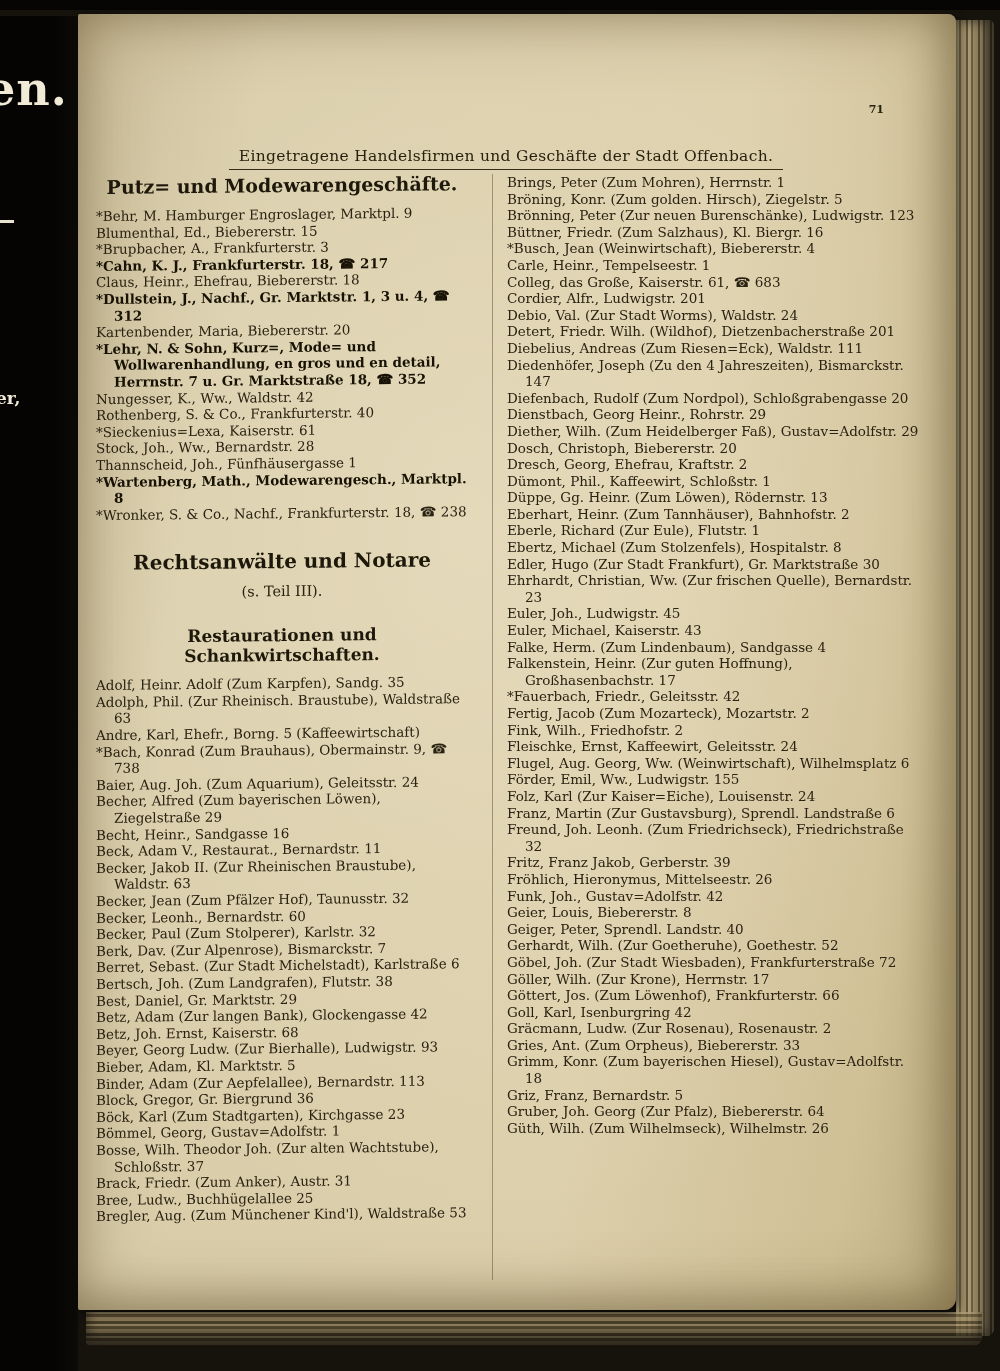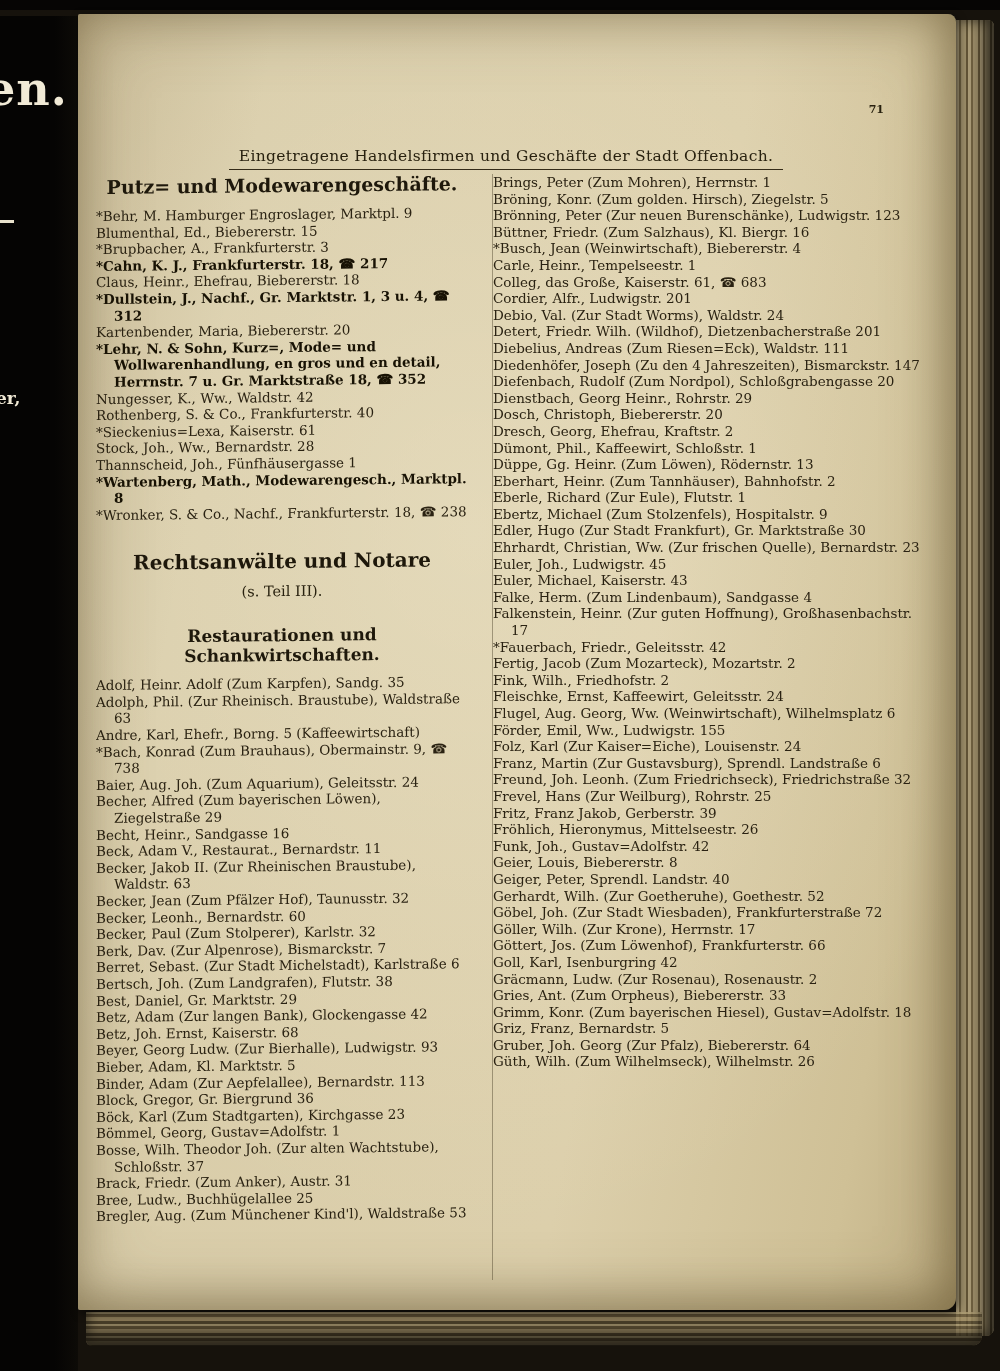--- a/index.html
+++ b/index.html
@@ -46,21 +46,21 @@
     display:inline-block;font-size:15.5px;letter-spacing:.3px;
     border-bottom:1.5px solid #342b18;padding:0 10px 4px;margin-top:45px;
   }
   .page-number{position:absolute;right:32px;top:1px;font-size:11px;font-weight:700;}
   .columns{
     position:absolute;top:130px;left:18px;right:32px;bottom:30px;
     display:flex;gap:24px;overflow:hidden;margin-top:30px;
   }
   .col-left{width:372px;flex:0 0 372px;transform:skewY(-0.6deg);transform-origin:left top;overflow:hidden;}
   .col-right{
-    flex:1;border-left:1px solid rgba(58,47,26,.4);padding-left:0;overflow:hidden;
+    flex:1;border-left:1px solid rgba(58,47,26,.4);padding-left:14px;overflow:hidden;
   }
   .section-title{
     text-align:center;font-weight:700;font-size:19px;color:#1e180b;
     margin:2px 0 10px;
   }
   .section-title.mid{margin-top:28px;font-size:20px;}
   .subnote{text-align:center;font-size:14.5px;margin:6px 0 26px;}
   .section-title.rest{font-size:17px;margin:0 0 10px;}
   .entry{
     font-size:13.5px;line-height:16.6px;
@@ -158,43 +158,43 @@
             <div class="entry">*Busch, Jean (Weinwirtschaft), Biebererstr. 4</div>
             <div class="entry">Carle, Heinr., Tempelseestr. 1</div>
             <div class="entry">Colleg, das Große, Kaiserstr. 61, ☎ 683</div>
             <div class="entry">Cordier, Alfr., Ludwigstr. 201</div>
             <div class="entry">Debio, Val. (Zur Stadt Worms), Waldstr. 24</div>
             <div class="entry">Detert, Friedr. Wilh. (Wildhof), Dietzenbacherstraße 201</div>
             <div class="entry">Diebelius, Andreas (Zum Riesen=Eck), Waldstr. 111</div>
             <div class="entry">Diedenhöfer, Joseph (Zu den 4 Jahreszeiten), Bismarckstr. 147</div>
             <div class="entry">Diefenbach, Rudolf (Zum Nordpol), Schloßgrabengasse 20</div>
             <div class="entry">Dienstbach, Georg Heinr., Rohrstr. 29</div>
+            <div class="entry">Diether, Wilh. (Zum Heidelberger Faß), Gustav=Adolfstr. 29</div>
             <div class="entry">Dosch, Christoph, Biebererstr. 20</div>
             <div class="entry">Dresch, Georg, Ehefrau, Kraftstr. 2</div>
             <div class="entry">Dümont, Phil., Kaffeewirt, Schloßstr. 1</div>
             <div class="entry">Düppe, Gg. Heinr. (Zum Löwen), Rödernstr. 13</div>
             <div class="entry">Eberhart, Heinr. (Zum Tannhäuser), Bahnhofstr. 2</div>
             <div class="entry">Eberle, Richard (Zur Eule), Flutstr. 1</div>
-            <div class="entry">Ebertz, Michael (Zum Stolzenfels), Hospitalstr. 9</div>
+            <div class="entry">Ebertz, Michael (Zum Stolzenfels), Hospitalstr. 8</div>
             <div class="entry">Edler, Hugo (Zur Stadt Frankfurt), Gr. Marktstraße 30</div>
             <div class="entry">Ehrhardt, Christian, Ww. (Zur frischen Quelle), Bernardstr. 23</div>
             <div class="entry">Euler, Joh., Ludwigstr. 45</div>
             <div class="entry">Euler, Michael, Kaiserstr. 43</div>
             <div class="entry">Falke, Herm. (Zum Lindenbaum), Sandgasse 4</div>
             <div class="entry">Falkenstein, Heinr. (Zur guten Hoffnung), Großhasenbachstr. 17</div>
             <div class="entry">*Fauerbach, Friedr., Geleitsstr. 42</div>
             <div class="entry">Fertig, Jacob (Zum Mozarteck), Mozartstr. 2</div>
             <div class="entry">Fink, Wilh., Friedhofstr. 2</div>
             <div class="entry">Fleischke, Ernst, Kaffeewirt, Geleitsstr. 24</div>
             <div class="entry">Flugel, Aug. Georg, Ww. (Weinwirtschaft), Wilhelmsplatz 6</div>
             <div class="entry">Förder, Emil, Ww., Ludwigstr. 155</div>
             <div class="entry">Folz, Karl (Zur Kaiser=Eiche), Louisenstr. 24</div>
             <div class="entry">Franz, Martin (Zur Gustavsburg), Sprendl. Landstraße 6</div>
             <div class="entry">Freund, Joh. Leonh. (Zum Friedrichseck), Friedrichstraße 32</div>
-            <div class="entry">Frevel, Hans (Zur Weilburg), Rohrstr. 25</div>
             <div class="entry">Fritz, Franz Jakob, Gerberstr. 39</div>
             <div class="entry">Fröhlich, Hieronymus, Mittelseestr. 26</div>
             <div class="entry">Funk, Joh., Gustav=Adolfstr. 42</div>
             <div class="entry">Geier, Louis, Biebererstr. 8</div>
             <div class="entry">Geiger, Peter, Sprendl. Landstr. 40</div>
             <div class="entry">Gerhardt, Wilh. (Zur Goetheruhe), Goethestr. 52</div>
             <div class="entry">Göbel, Joh. (Zur Stadt Wiesbaden), Frankfurterstraße 72</div>
             <div class="entry">Göller, Wilh. (Zur Krone), Herrnstr. 17</div>
             <div class="entry">Göttert, Jos. (Zum Löwenhof), Frankfurterstr. 66</div>
             <div class="entry">Goll, Karl, Isenburgring 42</div>

